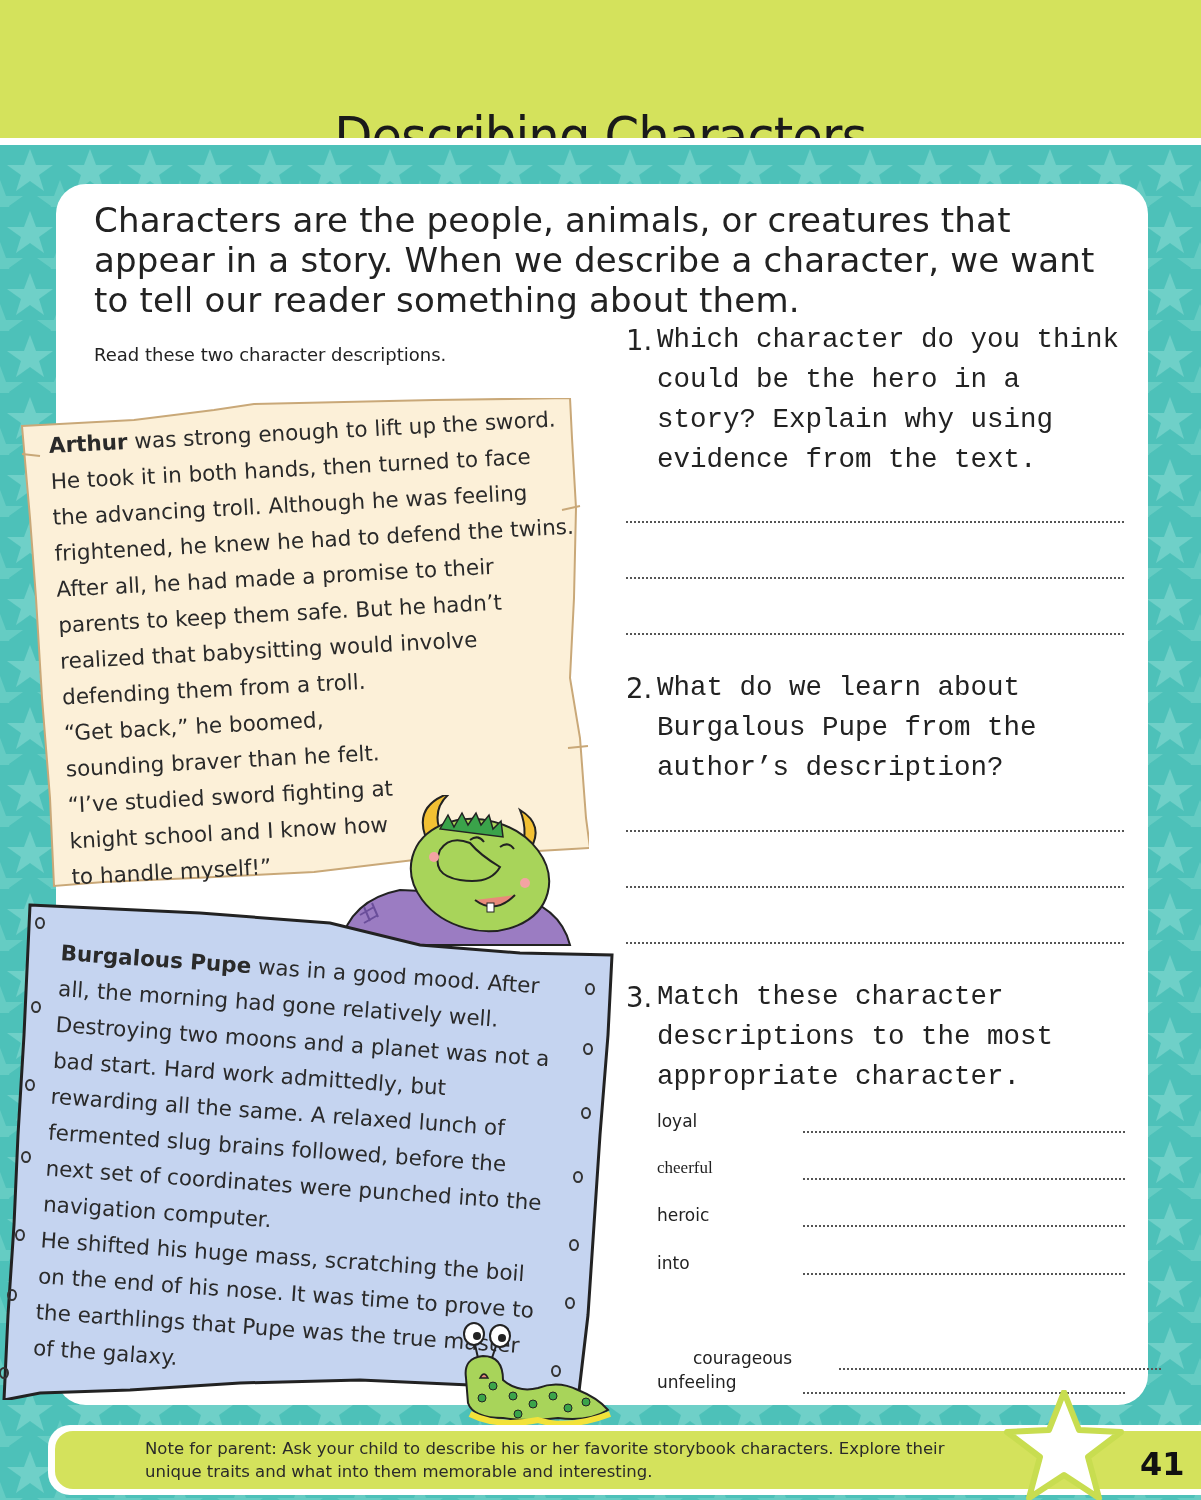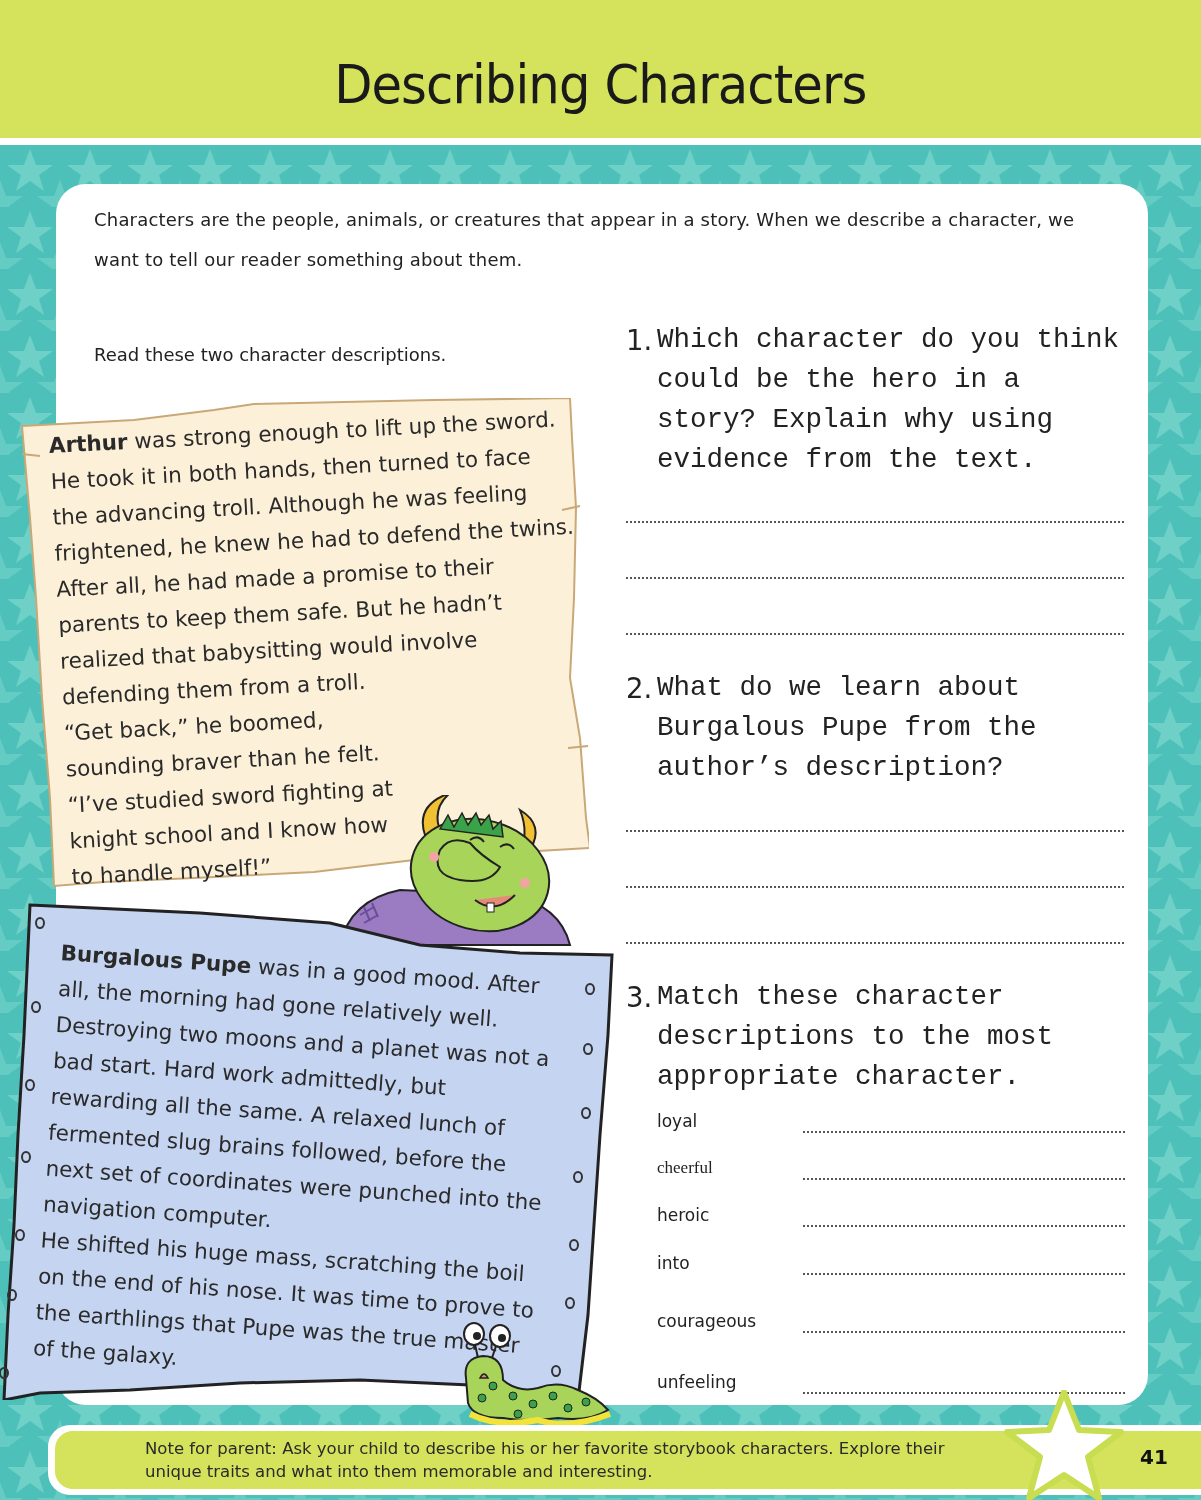--- a/index.html
+++ b/index.html
@@ -6,42 +6,42 @@
   html, body { width: 1201px; height: 1500px; overflow: hidden; }
   body {
     font-family: "DejaVu Sans", sans-serif;
     color: #1e1e1e;
     position: relative;
     background: #4dc1b9;
   }
   .header {
     position: absolute; left: 0; top: 0; width: 1201px; height: 178px;
     background: #d4e25c;
-    display: flex; align-items: center; justify-content: center;
+    display: flex; align-items: flex-end; justify-content: center;
   }
   .header h1 {
     font-family: "DejaVu Sans", sans-serif;
     font-weight: normal; font-size: 54px; letter-spacing: -1px; color: #1a1a1a;
     transform: scaleX(0.92);
     padding-bottom: 10px;
   }
   .header-rule { position: absolute; left: 0; top: 138px; width: 1201px; height: 7px; background: #ffffff; }
   .star-bg {
     position: absolute; left: 0; top: 145px; width: 1201px; height: 1355px;
     background-color: #4dc1b9;
     overflow: hidden;
   }
   .star-bg svg { position: absolute; left: 0; top: 0; }
   .panel {
     position: absolute; left: 56px; top: 184px; width: 1092px; height: 1221px;
     background: #ffffff; border-radius: 30px;
   }
   .intro {
     position: absolute; left: 94px; top: 200px; width: 1010px;
-    font-size: 18px; line-height: 40px; color: #222; letter-spacing: 0.2px;
+    font-size: 34px; line-height: 40px; color: #222; letter-spacing: 0.2px;
   }
   .read-prompt {
     position: absolute; left: 94px; top: 335px; width: 430px;
     font-size: 18px; line-height: 40px; color: #222;
   }
   .question {
     position: absolute; left: 626px; width: 500px;
     font-size: 27.5px; line-height: 40px; color: #222;
   }
   .question .num { position: absolute; left: 0; top: 0; }
@@ -84,21 +84,21 @@
     position: absolute; left: 55px; top: 1431px; width: 1146px; height: 58px;
     background: #d4e25c; border-radius: 18px 0 0 18px;
   }
   .footer-note {
     position: absolute; left: 145px; top: 1437px; width: 820px;
     font-size: 16.5px; line-height: 23px; color: #2a2a2a;
   }
   .footer-note b { font-weight: normal; }
   .footer-star { position: absolute; left: 1003px; top: 1390px; width: 122px; height: 112px; }
   .page-number {
-    position: absolute; left: 1140px; top: 1445px; font-size: 20px; font-weight: bold; color: #111;
+    position: absolute; left: 1140px; top: 1445px; font-size: 32px; font-weight: bold; color: #111;
   }
 </style>
 </head>
 <body>
 
 <div class="header">
   <h1>Describing Characters</h1>
 </div>
 <div class="header-rule"></div>
 
@@ -230,21 +230,21 @@
   <span class="dots"></span>
 </div>
 <div class="match-row" style="top:1253px;">
   <span class="label">into</span>
   <span class="dots"></span>
 </div>
 <div class="match-row" style="top:1372px;text-align:right;">
   <span class="label">unfeeling</span>
   <span class="dots"></span>
 </div>
-<div class="match-row" style="top:1311px;">
+<div class="match-row" style="top:1348px;margin-left:36px;">
   <span class="label">courageous</span>
   <span class="dots"></span>
 </div>
 
 <div class="footer-rule"></div>
 <div class="footer"></div>
 <p class="footer-note">
   <b>Note for parent:</b><span> Ask your child to describe his or her favorite storybook characters. Explore their unique traits and what into them memorable and interesting.</span>
 </p>
 <svg class="footer-star" viewBox="0 0 122 112">

